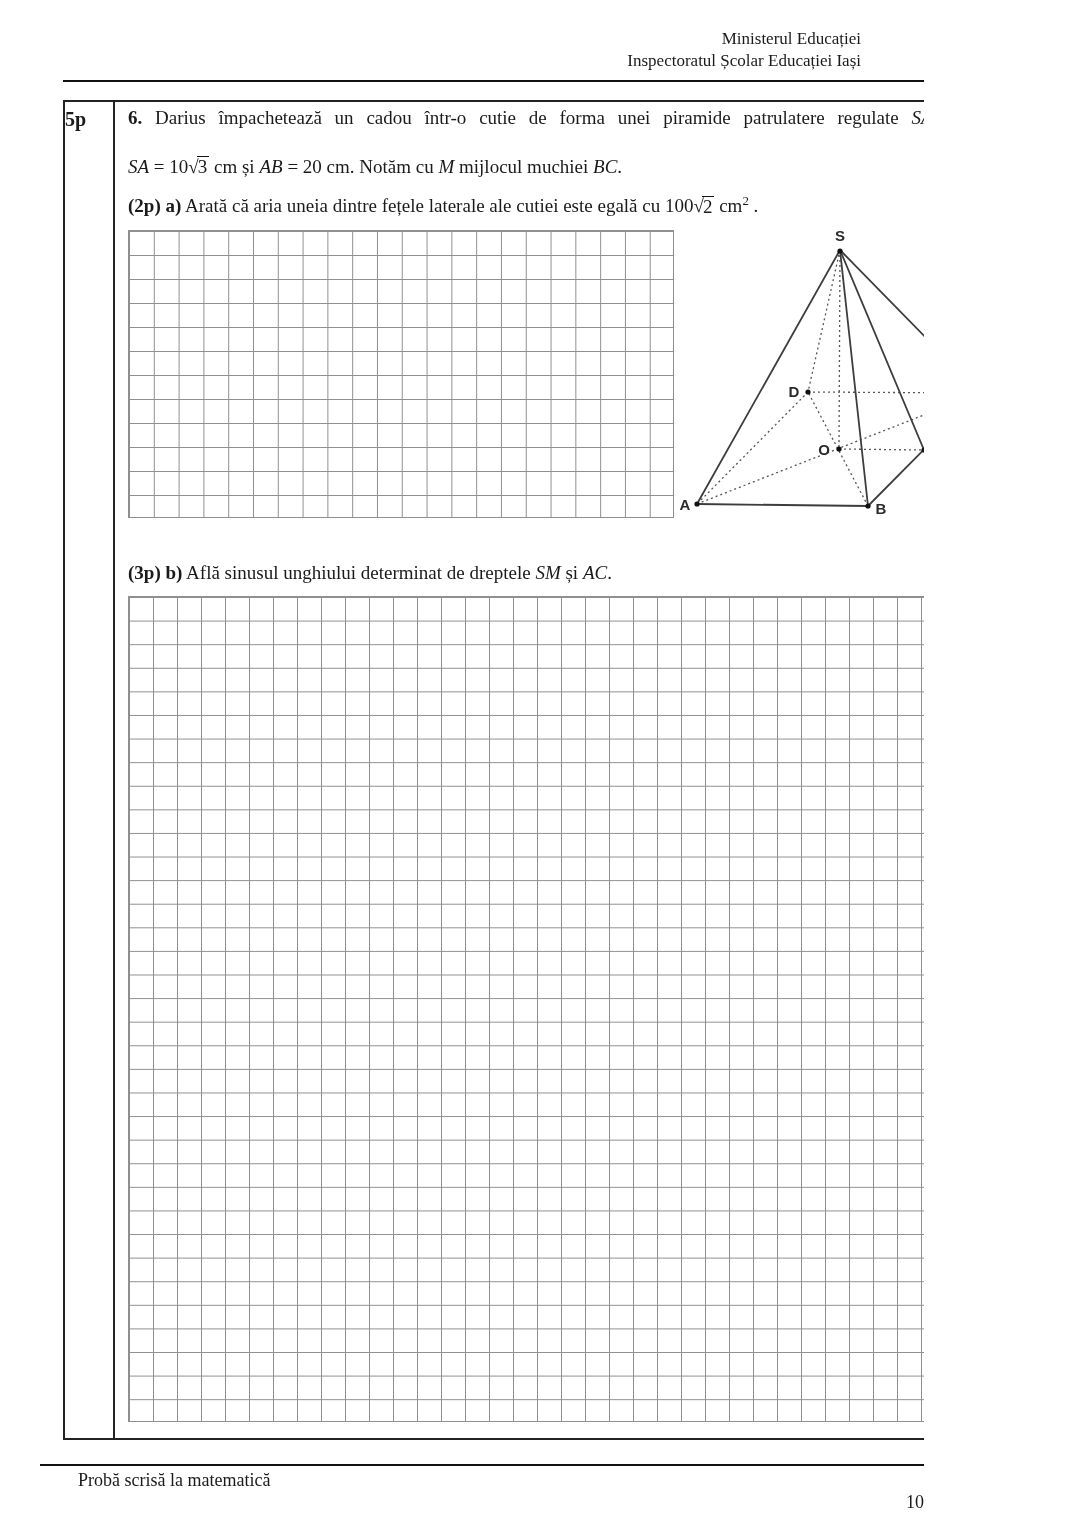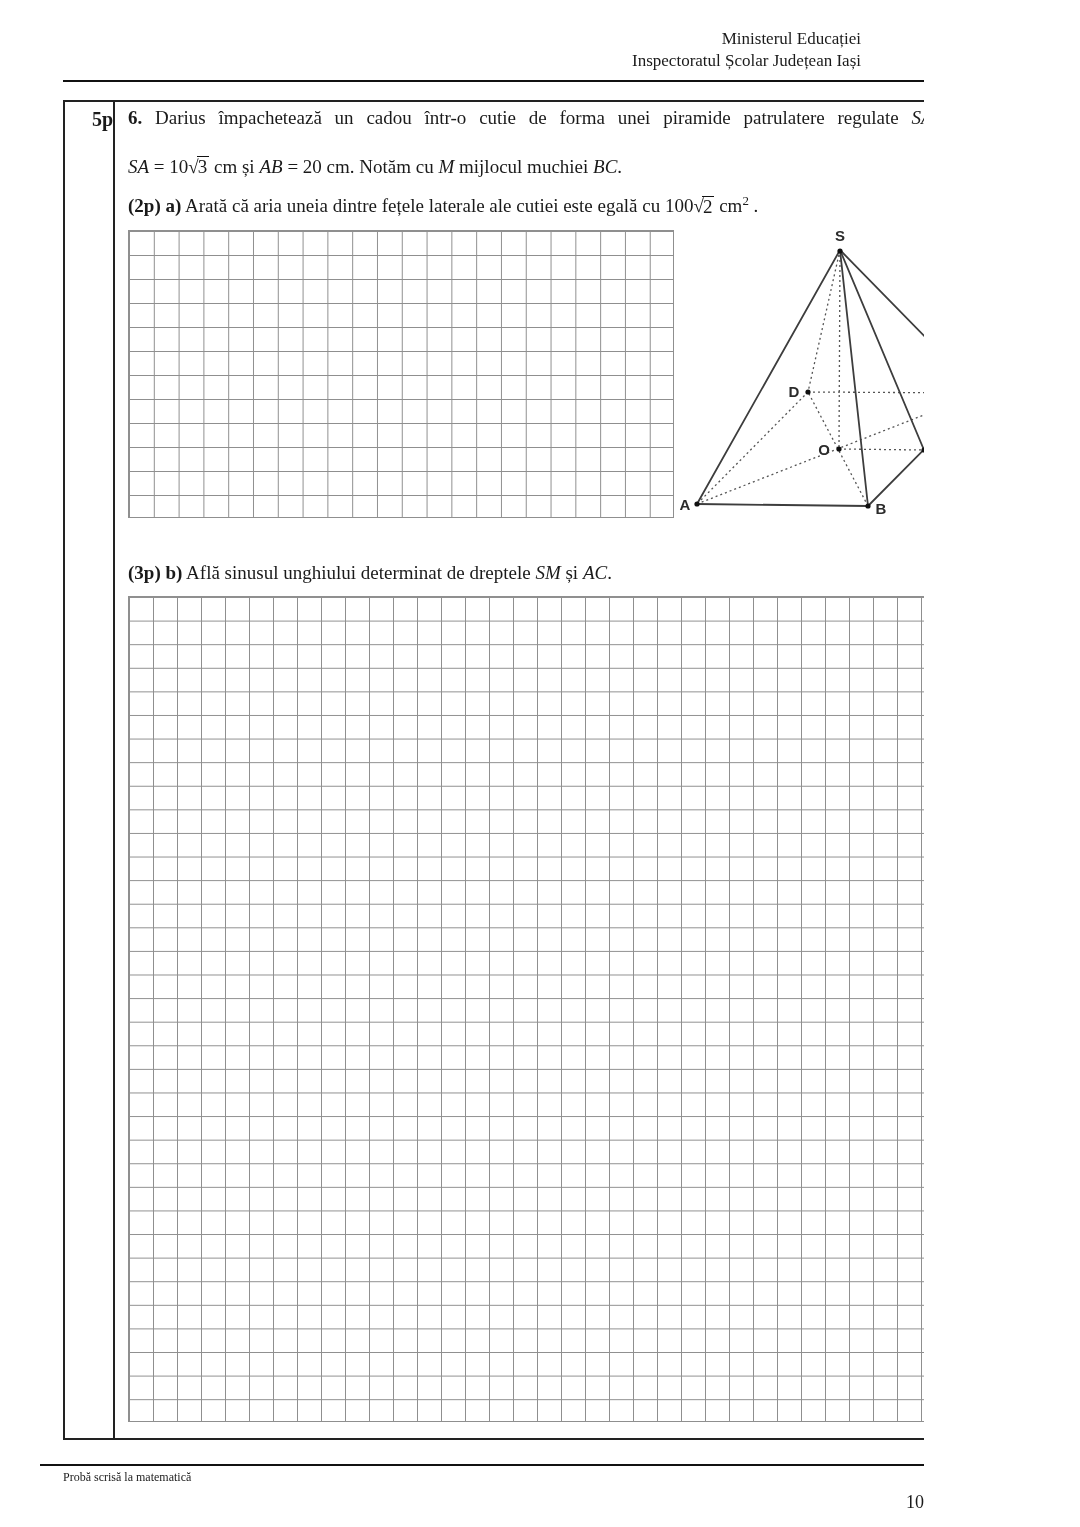--- a/index.html
+++ b/index.html
@@ -27,21 +27,21 @@
   .problem-box {
     position: absolute; top: 100px; left: 63px;
     width: 954px; height: 1340px;
     border: 2px solid #222;
     display: flex;
   }
   .points-col {
     width: 50px; flex: 0 0 50px;
     border-right: 2px solid #222;
     font-weight: bold; font-size: 20px;
-    text-align: right; padding-top: 6px; padding-left: 12px;
+    text-align: left; padding-top: 6px;
   }
   .content-col {
     flex: 1 1 auto;
     padding: 3px 13px 0 13px;
     font-size: 19px;
     line-height: 1.35;
   }
   p { margin: 0; }
   .line1 { text-align: justify; text-align-last: justify; }
   .line2 { margin-top: 23px; }
@@ -74,31 +74,31 @@
   .vlabels text {
     font-family: "Liberation Sans", sans-serif;
     font-size: 15px; font-weight: bold; fill: #2b2b2b;
   }
 
   
   .footer-rule {
     position: absolute; top: 1464px; left: 40px; width: 977px;
     height: 2px; background: #111;
   }
-  .footer-exam { position: absolute; top: 1470px; left: 63px; font-size: 12px; }
+  .footer-exam { position: absolute; top: 1470px; left: 78px; font-size: 18px; }
   .page-number { position: absolute; top: 1492px; left: 0; width: 100%; text-align: right; font-size: 18px; }
 </style>
 </head>
 <body>
 
 <div class="page">
 
   <div class="doc-header">
     <div>Ministerul Educației</div>
-    <div>Inspectoratul Școlar Județean Iași</div>
+    <div>Inspectoratul Școlar Educației Iași</div>
   </div>
   <div class="header-rule"></div>
 
   <div class="problem-box">
     <div class="points-col">
       <span>5p</span>
     </div>
     <div class="content-col">
 
       <p class="line1">

